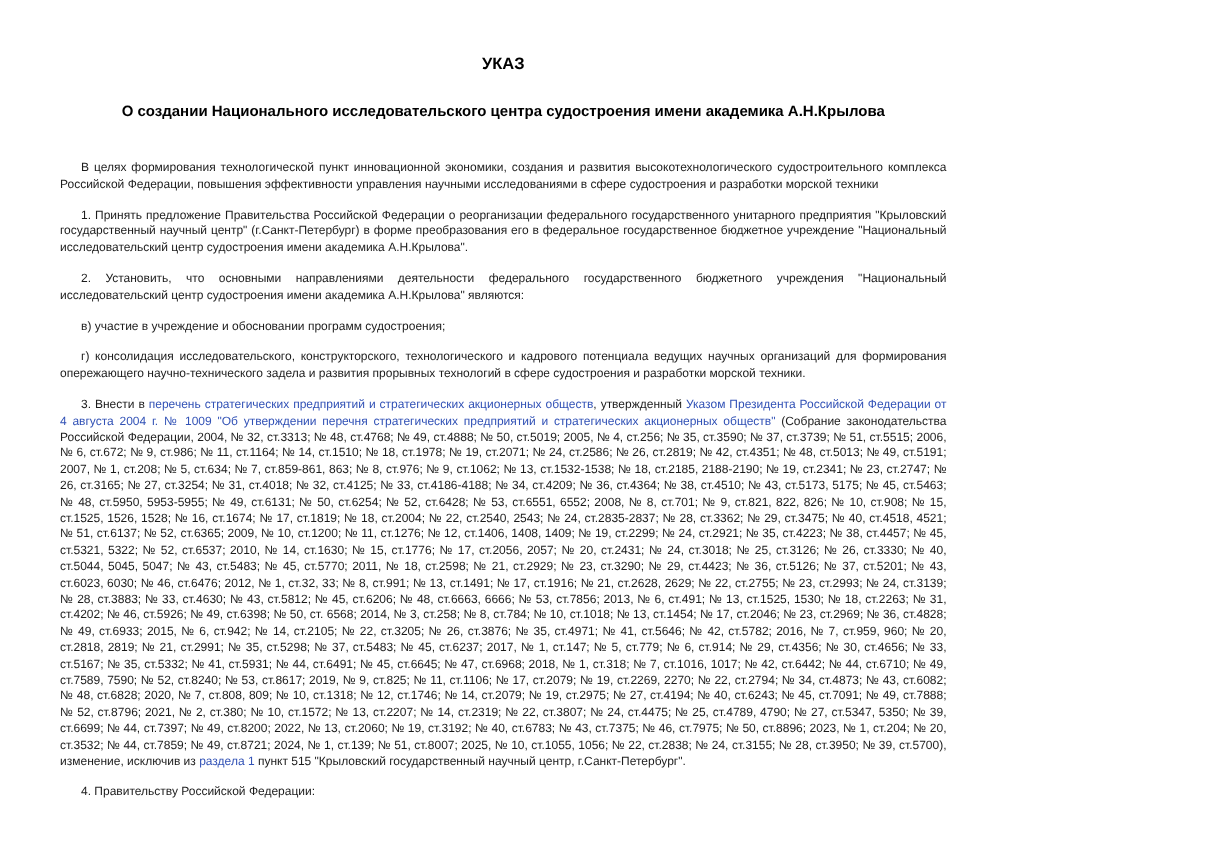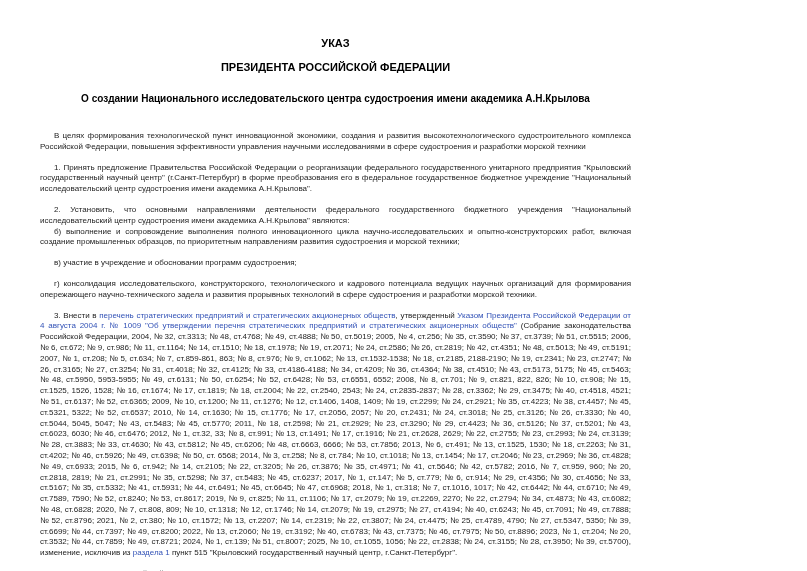--- a/index.html
+++ b/index.html
@@ -21,45 +21,43 @@
   .doc {
     margin-top: 26px;
     font-size: 8px;
     line-height: 10.8px;
     text-align: justify;
     color: #1c1c1c;
   }
   .doc p { margin: 0 0 10px 0; text-indent: 14px; }
   .doc p.flush { text-indent: 0; }
   .doc p.tight { margin-bottom: 0; }
-  .doc p.gap7 { margin-bottom: 0; }
+  .doc p.gap7 { margin-bottom: 10px; }
   a.lnk { color: #3252b6; text-decoration: none; cursor: pointer; }
 </style>
 </head>
 <body>
 
 <div class="page">
 
   <div class="hdr hdr-ukaz">УКАЗ</div>
 
-  <div class="hdr hdr-pres">ПРЕЗИДЕНТА РОССИЙСКОЙ ФЕДЕРАЦИИ</div>
 
   <div class="hdr hdr-title">О создании Национального исследовательского центра судостроения имени академика А.Н.Крылова</div>
 
   <div class="doc">
 
     <p>В целях формирования технологической пункт инновационной экономики, создания и развития высокотехнологического судостроительного комплекса Российской Федерации, повышения эффективности управления научными исследованиями в сфере судостроения и разработки морской техники</p>
 
 
     <p>1. Принять предложение Правительства Российской Федерации о реорганизации федерального государственного унитарного предприятия "Крыловский государственный научный центр" (г.Санкт-Петербург) в форме преобразования его в федеральное государственное бюджетное учреждение "Национальный исследовательский центр судостроения имени академика А.Н.Крылова".</p>
 
     <p class="gap7">2. Установить, что основными направлениями деятельности федерального государственного бюджетного учреждения "Национальный исследовательский центр судостроения имени академика А.Н.Крылова" являются:</p>
 
 
-    <p>б) выполнение и сопровождение выполнения полного инновационного цикла научно-исследовательских и опытно-конструкторских работ, включая создание промышленных образцов, по приоритетным направлениям развития судостроения и морской техники;</p>
 
     <p>в) участие в учреждение и обосновании программ судостроения;</p>
 
     <p>г) консолидация исследовательского, конструкторского, технологического и кадрового потенциала ведущих научных организаций для формирования опережающего научно-технического задела и развития прорывных технологий в сфере судостроения и разработки морской техники.</p>
 
     <p><span>3. Внести в </span><a class="lnk">перечень стратегических предприятий и стратегических акционерных обществ</a><span>, утвержденный </span><a class="lnk">Указом Президента Российской Федерации от 4 августа 2004 г. № 1009 "Об утверждении перечня стратегических предприятий и стратегических акционерных обществ"</a><span> (Собрание законодательства Российской Федерации, 2004, № 32, ст.3313; № 48, ст.4768; № 49, ст.4888; № 50, ст.5019; 2005, № 4, ст.256; № 35, ст.3590; № 37, ст.3739; № 51, ст.5515; 2006, № 6, ст.672; № 9, ст.986; № 11, ст.1164; № 14, ст.1510; № 18, ст.1978; № 19, ст.2071; № 24, ст.2586; № 26, ст.2819; № 42, ст.4351; № 48, ст.5013; № 49, ст.5191; 2007, № 1, ст.208; № 5, ст.634; № 7, ст.859-861, 863; № 8, ст.976; № 9, ст.1062; № 13, ст.1532-1538; № 18, ст.2185, 2188-2190; № 19, ст.2341; № 23, ст.2747; № 26, ст.3165; № 27, ст.3254; № 31, ст.4018; № 32, ст.4125; № 33, ст.4186-4188; № 34, ст.4209; № 36, ст.4364; № 38, ст.4510; № 43, ст.5173, 5175; № 45, ст.5463; № 48, ст.5950, 5953-5955; № 49, ст.6131; № 50, ст.6254; № 52, ст.6428; № 53, ст.6551, 6552; 2008, № 8, ст.701; № 9, ст.821, 822, 826; № 10, ст.908; № 15, ст.1525, 1526, 1528; № 16, ст.1674; № 17, ст.1819; № 18, ст.2004; № 22, ст.2540, 2543; № 24, ст.2835-2837; № 28, ст.3362; № 29, ст.3475; № 40, ст.4518, 4521; № 51, ст.6137; № 52, ст.6365; 2009, № 10, ст.1200; № 11, ст.1276; № 12, ст.1406, 1408, 1409; № 19, ст.2299; № 24, ст.2921; № 35, ст.4223; № 38, ст.4457; № 45, ст.5321, 5322; № 52, ст.6537; 2010, № 14, ст.1630; № 15, ст.1776; № 17, ст.2056, 2057; № 20, ст.2431; № 24, ст.3018; № 25, ст.3126; № 26, ст.3330; № 40, ст.5044, 5045, 5047; № 43, ст.5483; № 45, ст.5770; 2011, № 18, ст.2598; № 21, ст.2929; № 23, ст.3290; № 29, ст.4423; № 36, ст.5126; № 37, ст.5201; № 43, ст.6023, 6030; № 46, ст.6476; 2012, № 1, ст.32, 33; № 8, ст.991; № 13, ст.1491; № 17, ст.1916; № 21, ст.2628, 2629; № 22, ст.2755; № 23, ст.2993; № 24, ст.3139; № 28, ст.3883; № 33, ст.4630; № 43, ст.5812; № 45, ст.6206; № 48, ст.6663, 6666; № 53, ст.7856; 2013, № 6, ст.491; № 13, ст.1525, 1530; № 18, ст.2263; № 31, ст.4202; № 46, ст.5926; № 49, ст.6398; № 50, ст. 6568; 2014, № 3, ст.258; № 8, ст.784; № 10, ст.1018; № 13, ст.1454; № 17, ст.2046; № 23, ст.2969; № 36, ст.4828; № 49, ст.6933; 2015, № 6, ст.942; № 14, ст.2105; № 22, ст.3205; № 26, ст.3876; № 35, ст.4971; № 41, ст.5646; № 42, ст.5782; 2016, № 7, ст.959, 960; № 20, ст.2818, 2819; № 21, ст.2991; № 35, ст.5298; № 37, ст.5483; № 45, ст.6237; 2017, № 1, ст.147; № 5, ст.779; № 6, ст.914; № 29, ст.4356; № 30, ст.4656; № 33, ст.5167; № 35, ст.5332; № 41, ст.5931; № 44, ст.6491; № 45, ст.6645; № 47, ст.6968; 2018, № 1, ст.318; № 7, ст.1016, 1017; № 42, ст.6442; № 44, ст.6710; № 49, ст.7589, 7590; № 52, ст.8240; № 53, ст.8617; 2019, № 9, ст.825; № 11, ст.1106; № 17, ст.2079; № 19, ст.2269, 2270; № 22, ст.2794; № 34, ст.4873; № 43, ст.6082; № 48, ст.6828; 2020, № 7, ст.808, 809; № 10, ст.1318; № 12, ст.1746; № 14, ст.2079; № 19, ст.2975; № 27, ст.4194; № 40, ст.6243; № 45, ст.7091; № 49, ст.7888; № 52, ст.8796; 2021, № 2, ст.380; № 10, ст.1572; № 13, ст.2207; № 14, ст.2319; № 22, ст.3807; № 24, ст.4475; № 25, ст.4789, 4790; № 27, ст.5347, 5350; № 39, ст.6699; № 44, ст.7397; № 49, ст.8200; 2022, № 13, ст.2060; № 19, ст.3192; № 40, ст.6783; № 43, ст.7375; № 46, ст.7975; № 50, ст.8896; 2023, № 1, ст.204; № 20, ст.3532; № 44, ст.7859; № 49, ст.8721; 2024, № 1, ст.139; № 51, ст.8007; 2025, № 10, ст.1055, 1056; № 22, ст.2838; № 24, ст.3155; № 28, ст.3950; № 39, ст.5700), изменение, исключив из </span><a class="lnk">раздела 1</a><span> пункт 515 "Крыловский государственный научный центр, г.Санкт-Петербург".</span></p>
 
     <p class="tight">4. Правительству Российской Федерации:</p>
 
   </div>

